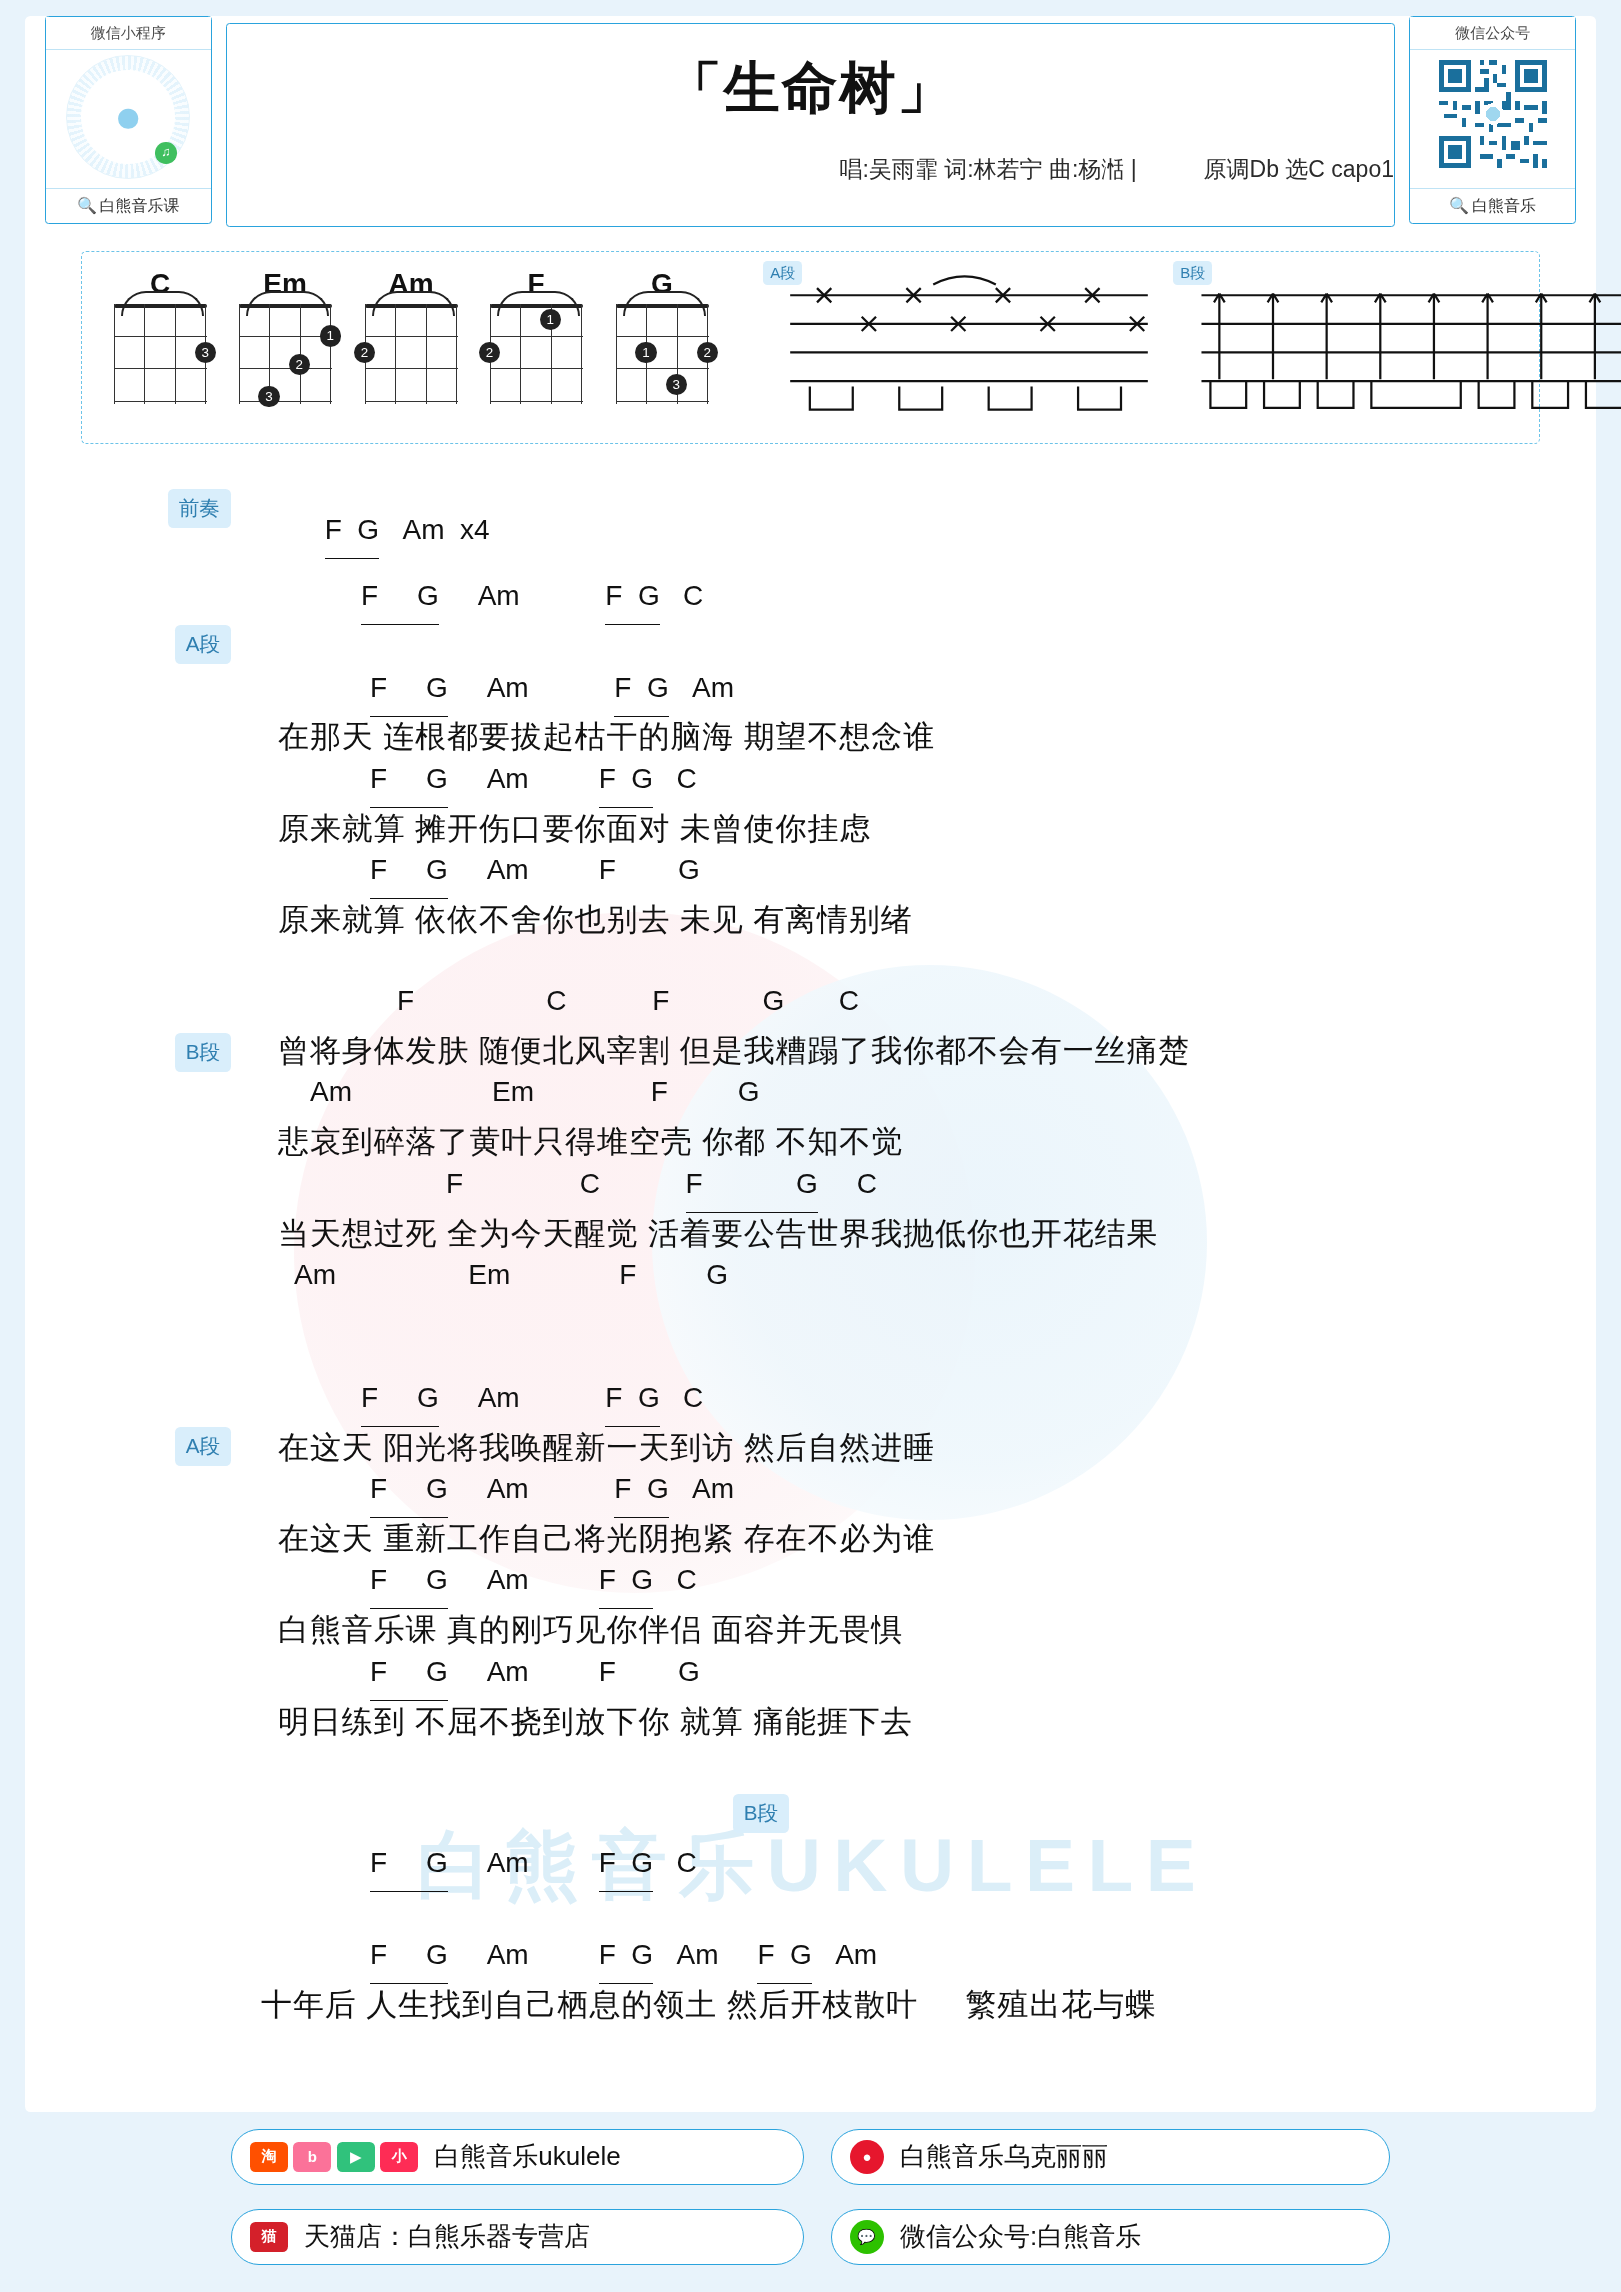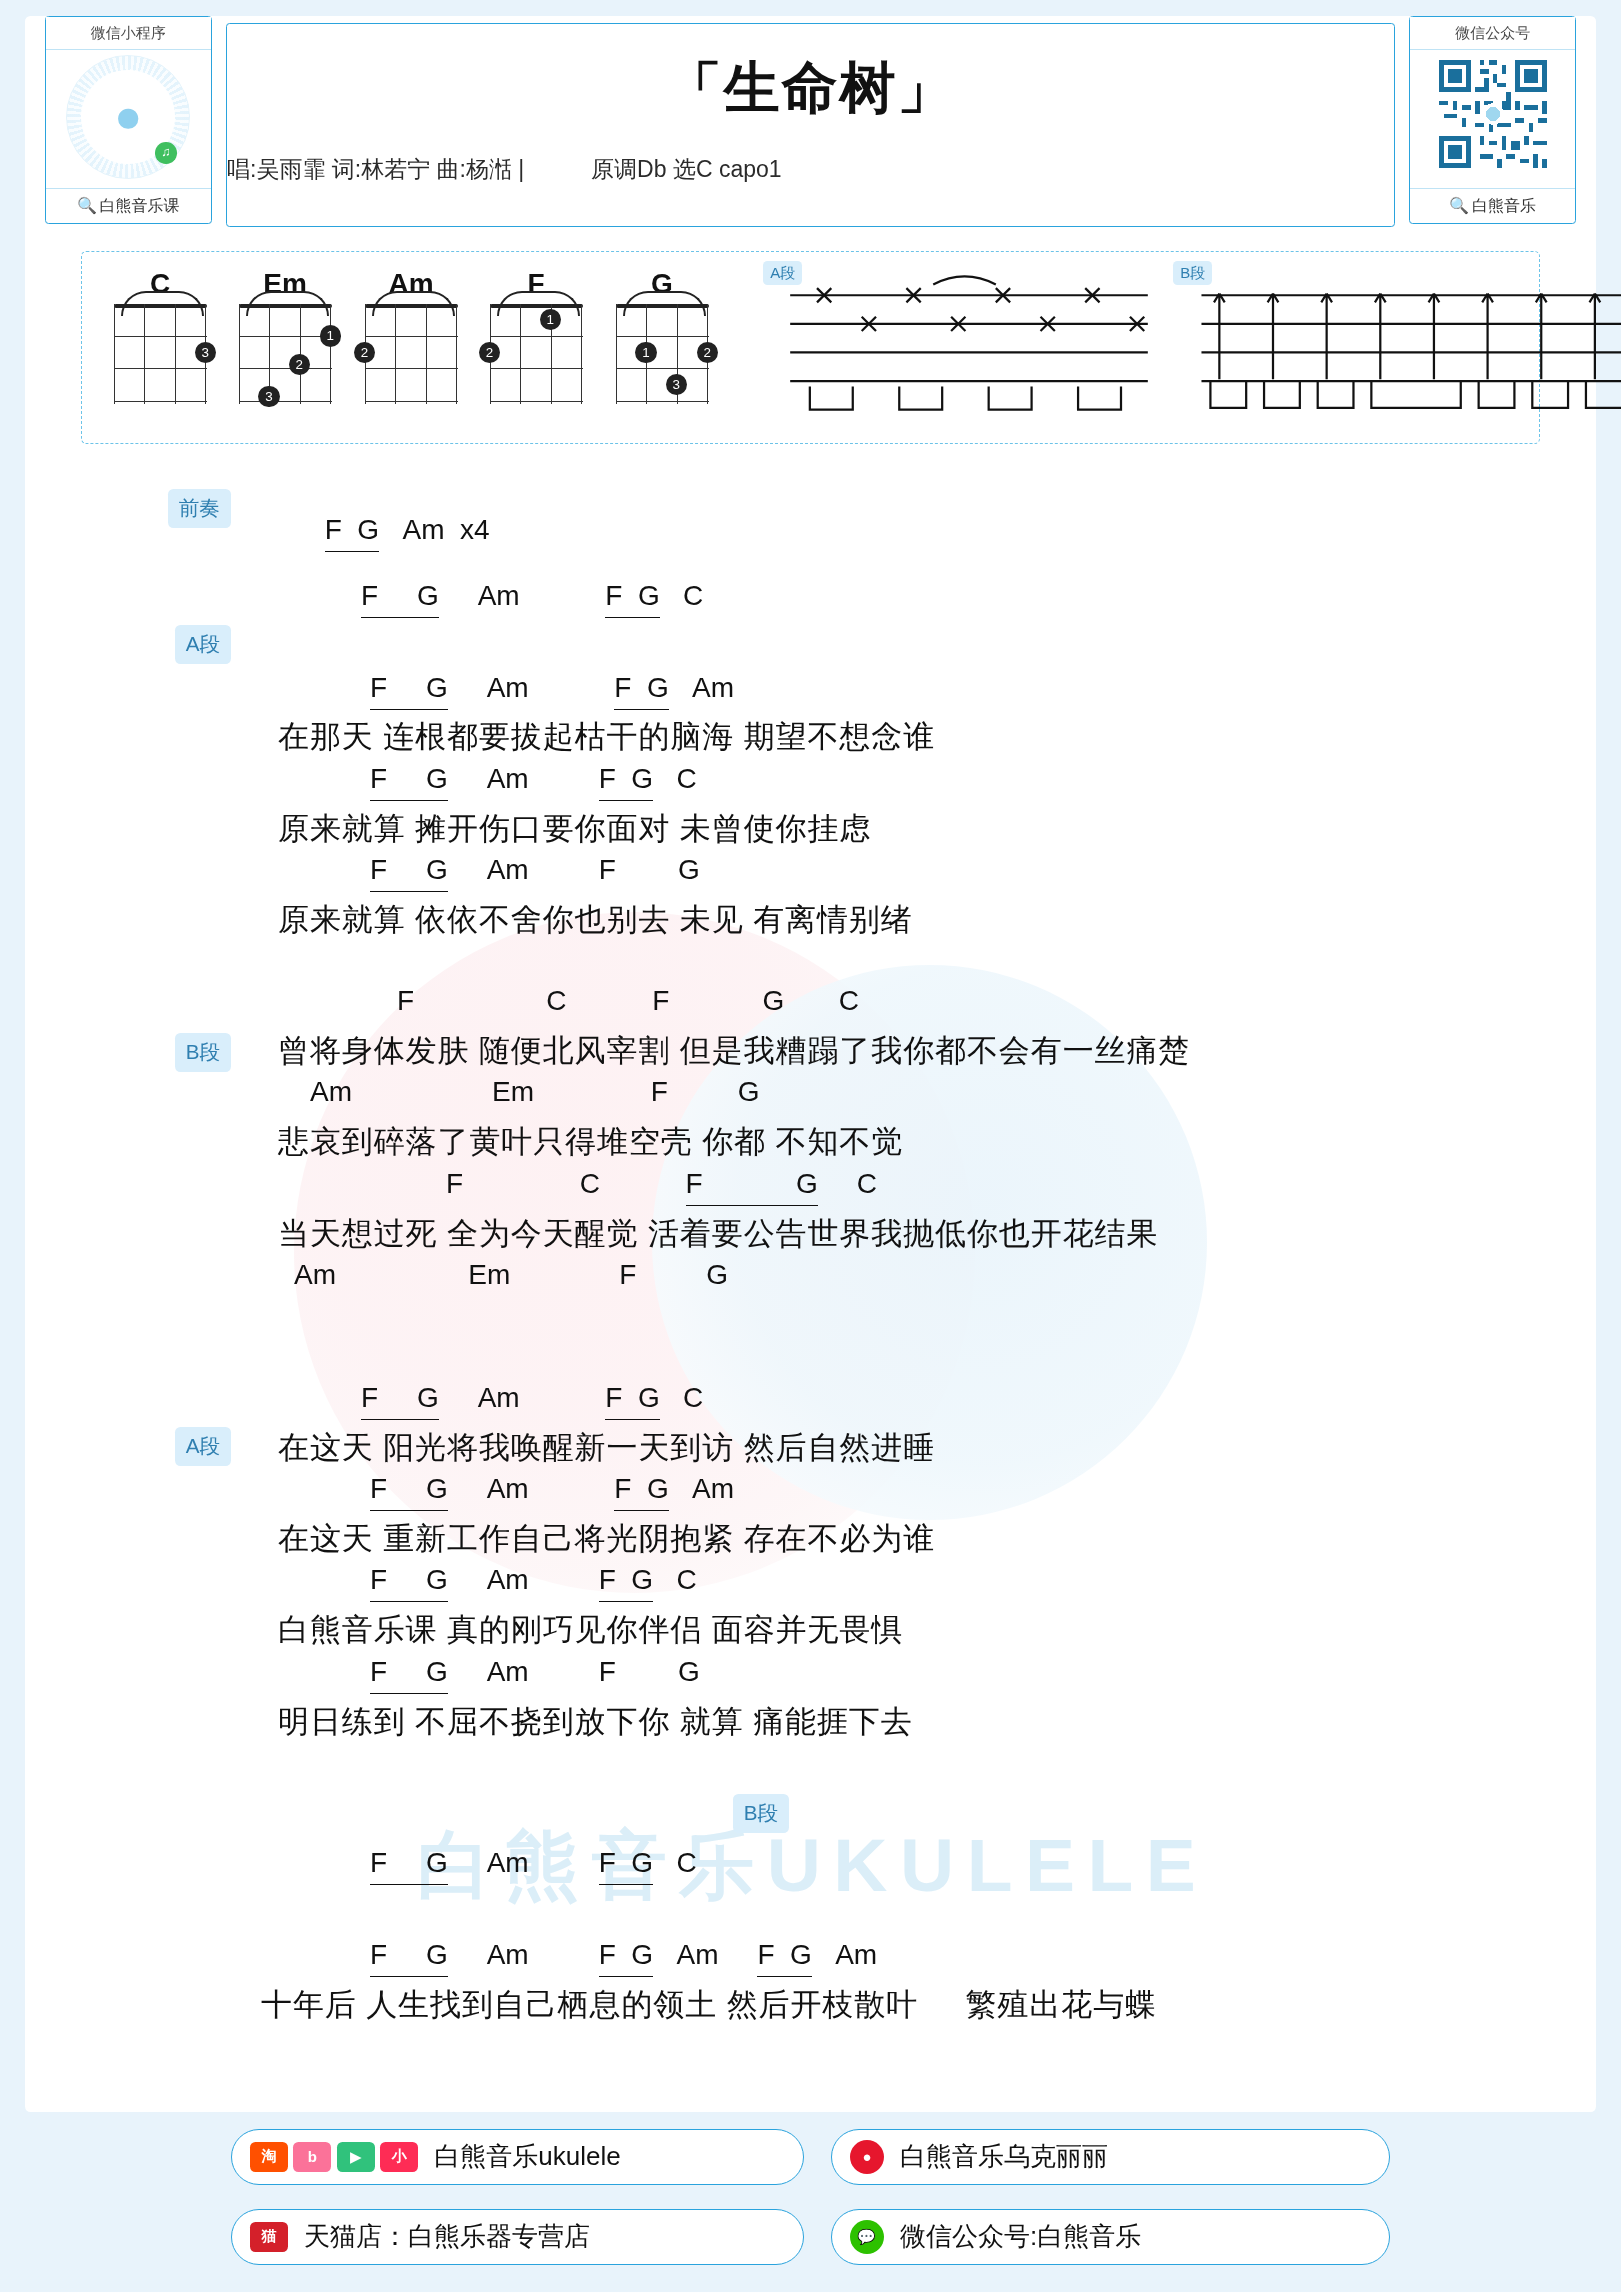--- a/index.html
+++ b/index.html
@@ -88,21 +88,21 @@
   
   .titlebox{
     position:absolute;left:201px;top:7.2px;right:201px;height:204px;
     border:1.8px solid #2aa3dd;border-radius:3.6px;background:#fff;box-sizing:border-box;
   }
   .song-title{
     text-align:center;margin-top:27px;font-size:56px;font-weight:bold;color:#111;
     letter-spacing:1.8px;
   }
   .credit{
-    text-align:left;margin-top:27px;font-size:23px;color:#2b2b2b;
+    text-align:right;margin-top:27px;font-size:23px;color:#2b2b2b;
   }
   .credit .gap{display:inline-block;width:54px;}
 
   
   .panel{
     position:absolute;left:56px;top:235px;right:56px;height:193px;
     border:1.8px dashed #6cc3e8;border-radius:5.4px;box-sizing:border-box;
   }
   .tag{
     display:inline-block;background:#d9eefb;color:#2f7fb0;border-radius:4.5px;
@@ -136,21 +136,21 @@
   .label{
     position:absolute;background:#d9eefb;color:#2f7fb0;border-radius:5.4px;
     font-size:20.6px;padding:5.4px 10.7px;
   }
   .chline{
     position:absolute;font-size:28px;color:#111;white-space:pre;
   }
   .lyric{
     position:absolute;font-size:31px;color:#111;white-space:pre;letter-spacing:0.9px;
   }
-  .und{border-bottom:1.8px solid #111;padding-bottom:6px;}
+  .und{border-bottom:1.8px solid #111;padding-bottom:13px;}
 
   
   .footer{
     position:absolute;left:0;right:0;bottom:14.3px;height:152px;
   }
   .fbtn{
     position:absolute;height:56px;border:1.8px solid #2aa3dd;border-radius:29px;background:#fff;
     display:flex;align-items:center;box-sizing:border-box;padding:0 18px;
   }
   .fbtn .ftext{font-size:26px;color:#111;margin-left:10.7px;}

